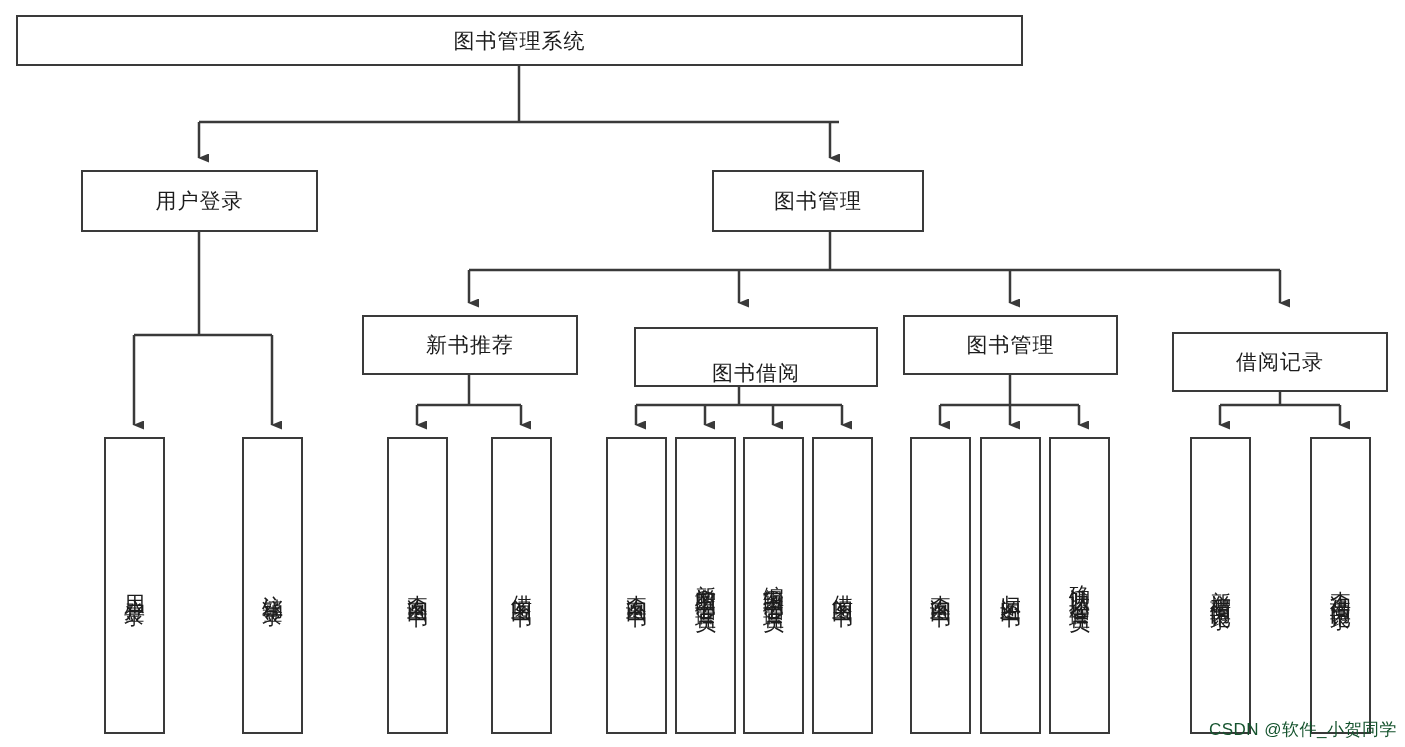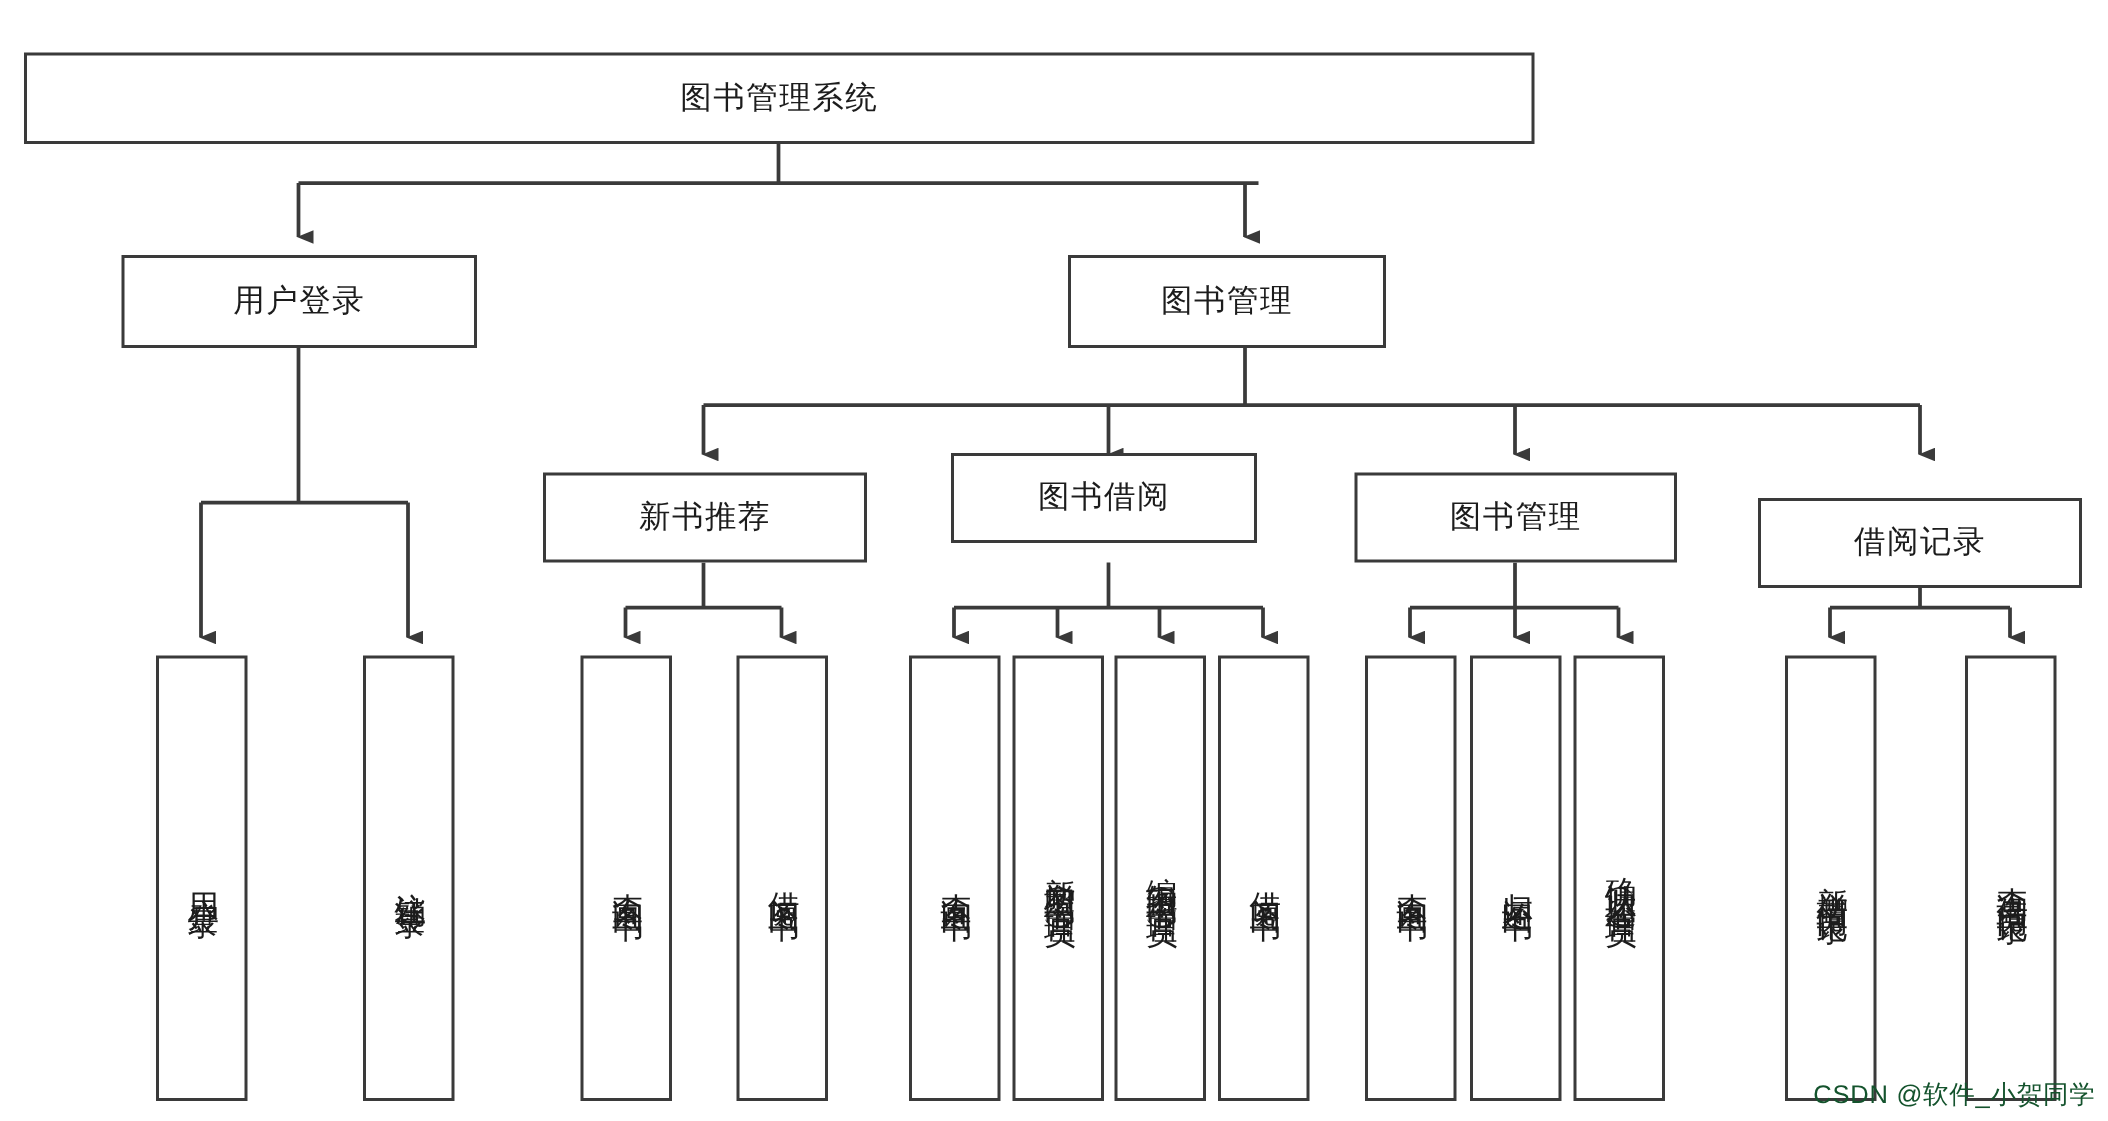--- a/index.html
+++ b/index.html
@@ -115,35 +115,35 @@
       <path d="M1010,405 L1010,425" marker-end="url(#arrow)"></path>
       <path d="M1079,405 L1079,425" marker-end="url(#arrow)"></path>
 
       <path d="M1280,375 L1280,405"></path>
       <path d="M1220,405 L1340,405"></path>
       <path d="M1220,405 L1220,425" marker-end="url(#arrow)"></path>
       <path d="M1340,405 L1340,425" marker-end="url(#arrow)"></path>
     </g>
   </svg>
 
-  <div class="node horizontal" style="left:16px; top:15px; width:1007px; height:61px;margin-top:20px;">
+  <div class="node horizontal" style="left:16px; top:15px; width:1007px; height:51px;">
     <span>图书管理系统</span>
   </div>
 
   <div class="node horizontal" style="left:81px; top:170px; width:237px; height:62px;">
     <span>用户登录</span>
   </div>
   <div class="node horizontal" style="left:712px; top:170px; width:212px; height:62px;">
     <span>图书管理</span>
   </div>
 
   <div class="node horizontal" style="left:362px; top:315px; width:216px; height:60px;">
     <span>新书推荐</span>
   </div>
-  <div class="node horizontal" style="left:634px; top:302px; width:204px; height:60px;">
+  <div class="node horizontal" style="left:634px; top:327px; width:244px; height:60px;align-items:flex-end;">
     <span>图书借阅</span>
   </div>
   <div class="node horizontal" style="left:903px; top:315px; width:215px; height:60px;">
     <span>图书管理</span>
   </div>
   <div class="node horizontal" style="left:1172px; top:332px; width:216px; height:60px;">
     <span>借阅记录</span>
   </div>
 
   <div class="node vertical" style="left:104px; top:437px; width:61px; height:297px;">

